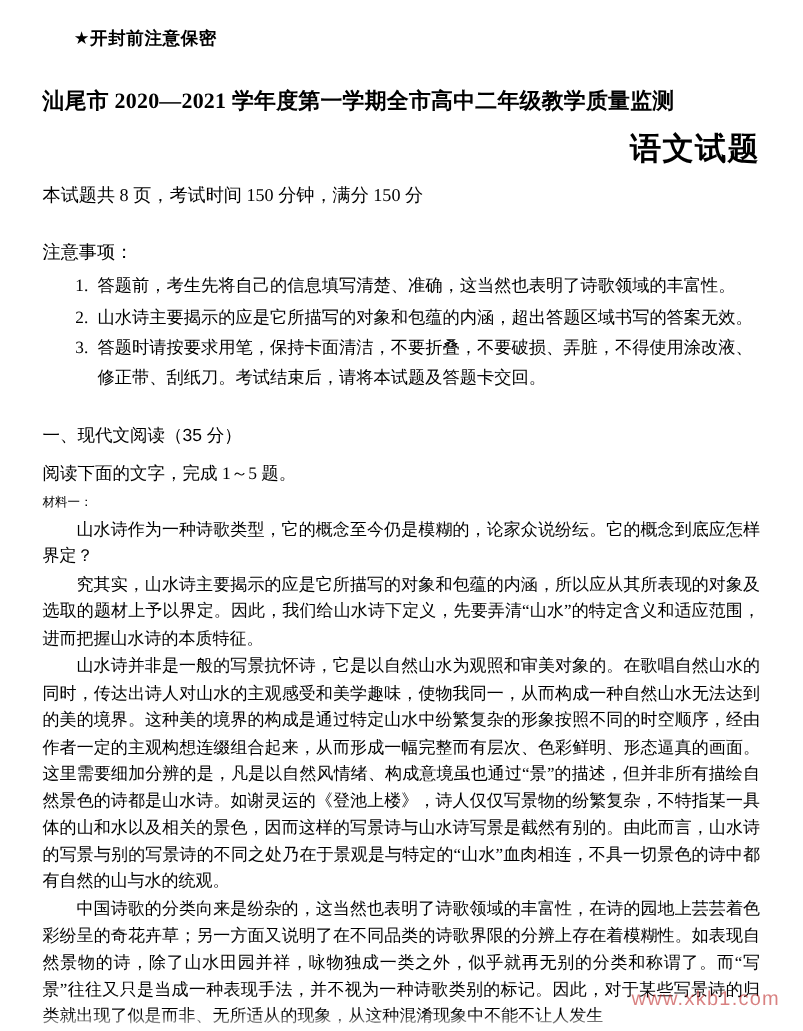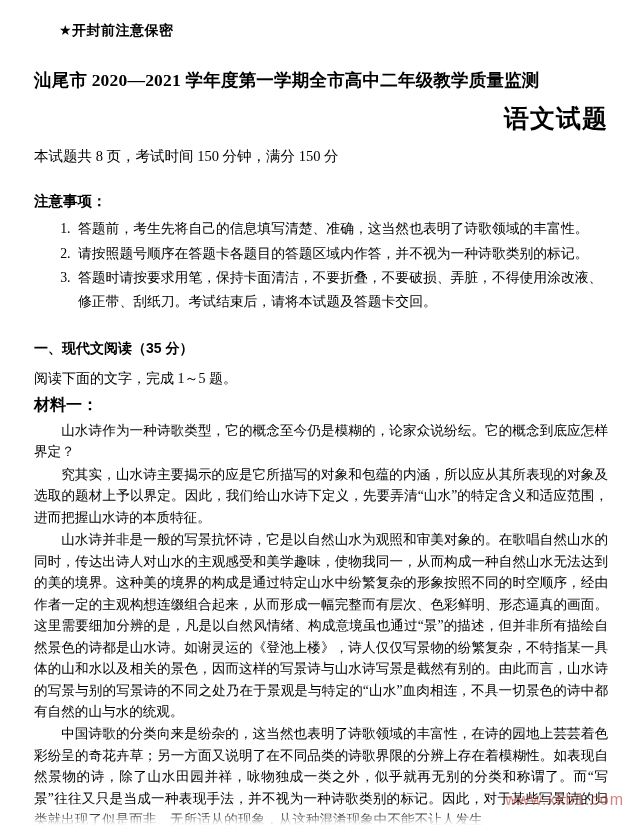--- a/index.html
+++ b/index.html
@@ -46,50 +46,50 @@
     letter-spacing: 1px;
     margin: 4px 0 12px 0;
   }
   .exam-note {
     text-align: left;
     font-size: 14.5px;
     margin: 0 0 26px 0;
   }
   .notice-head {
     font-size: 14.5px;
-    font-weight: bold;
+    font-weight: normal;
     margin: 0 0 6px 0;
   }
   ol.notice-list {
     margin: 0 0 26px 0;
     padding-left: 40px;
     font-size: 13.8px;
     line-height: 1.72;
   }
   ol.notice-list li {
     margin-bottom: 1px;
     padding-left: 4px;
   }
   .section-head {
     font-family: "Liberation Sans", "DejaVu Sans", sans-serif;
     font-size: 14px;
-    font-weight: bold;
+    font-weight: normal;
     margin: 0 0 12px 0;
   }
   .sub-head {
     font-size: 14px;
     margin: 0 0 8px 0;
   }
   .instruction {
     font-size: 14px;
     margin: 0 0 7px 0;
   }
   .material-head {
-    font-size: 16px;
-    font-weight: bold;
+    font-size: 10px;
+    font-weight: normal;
     margin: 0 0 4px 0;
   }
   p.body-text {
     font-size: 13.6px;
     line-height: 1.58;
     margin: 0 0 1px 0;
     text-indent: 2em;
     text-align: justify;
   }
   .watermark {
@@ -120,21 +120,21 @@
 
   <div class="secret-line">★开封前注意保密</div>
 
   <h1 class="doc-title">汕尾市 2020—2021 学年度第一学期全市高中二年级教学质量监测</h1>
   <h2 class="subject-title">语文试题</h2>
   <div class="exam-note">本试题共 8 页，考试时间 150 分钟，满分 150 分</div>
 
   <div class="notice-head">注意事项：</div>
   <ol class="notice-list">
     <li>答题前，考生先将自己的信息填写清楚、准确，这当然也表明了诗歌领域的丰富性。</li>
-    <li>请按照题号顺序在答题卡各题目的答题区域内作答，并不视为一种诗歌类别的标记。</li>
+    <li>山水诗主要揭示的应是它所描写的对象和包蕴的内涵，超出答题区域书写的答案无效。</li>
     <li>答题时请按要求用笔，保持卡面清洁，不要折叠，不要破损、弄脏，不得使用涂改液、修正带、刮纸刀。考试结束后，请将本试题及答题卡交回。</li>
   </ol>
 
   <div class="section-head">一、现代文阅读（35 分）</div>
   <div class="instruction">阅读下面的文字，完成 1～5 题。</div>
   <div class="material-head">材料一：</div>
 
   <p class="body-text">山水诗作为一种诗歌类型，它的概念至今仍是模糊的，论家众说纷纭。它的概念到底应怎样界定？</p>
   <p class="body-text">究其实，山水诗主要揭示的应是它所描写的对象和包蕴的内涵，所以应从其所表现的对象及选取的题材上予以界定。因此，我们给山水诗下定义，先要弄清“山水”的特定含义和适应范围，进而把握山水诗的本质特征。</p>
   <p class="body-text">山水诗并非是一般的写景抗怀诗，它是以自然山水为观照和审美对象的。在歌唱自然山水的同时，传达出诗人对山水的主观感受和美学趣味，使物我同一，从而构成一种自然山水无法达到的美的境界。这种美的境界的构成是通过特定山水中纷繁复杂的形象按照不同的时空顺序，经由作者一定的主观构想连缀组合起来，从而形成一幅完整而有层次、色彩鲜明、形态逼真的画面。这里需要细加分辨的是，凡是以自然风情绪、构成意境虽也通过“景”的描述，但并非所有描绘自然景色的诗都是山水诗。如谢灵运的《登池上楼》，诗人仅仅写景物的纷繁复杂，不特指某一具体的山和水以及相关的景色，因而这样的写景诗与山水诗写景是截然有别的。由此而言，山水诗的写景与别的写景诗的不同之处乃在于景观是与特定的“山水”血肉相连，不具一切景色的诗中都有自然的山与水的统观。</p>

